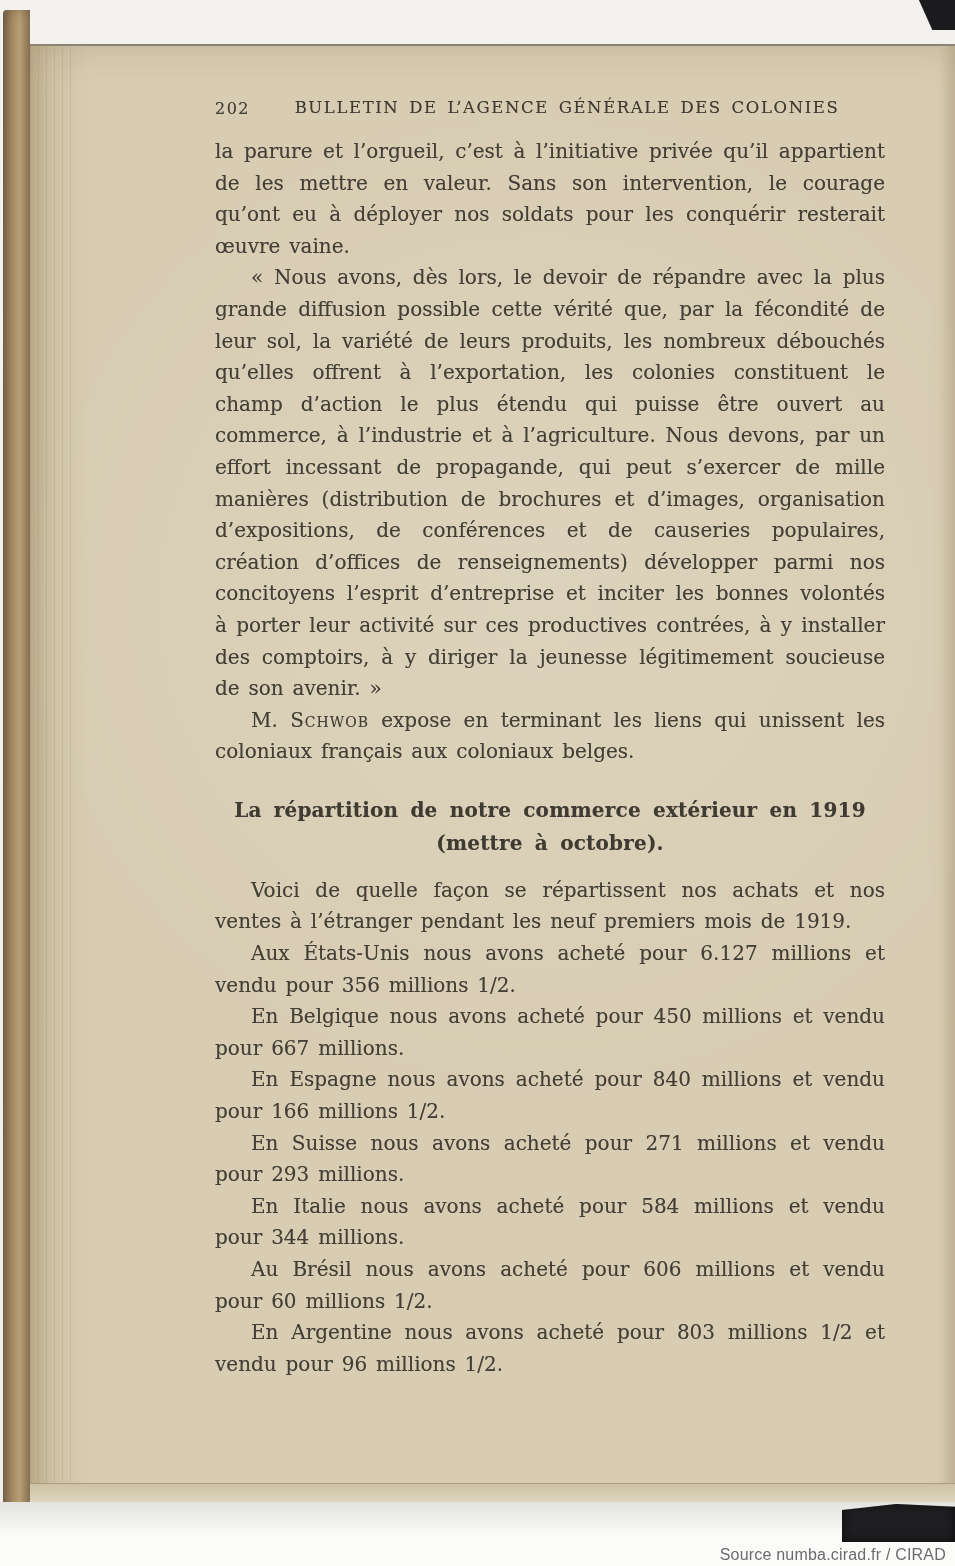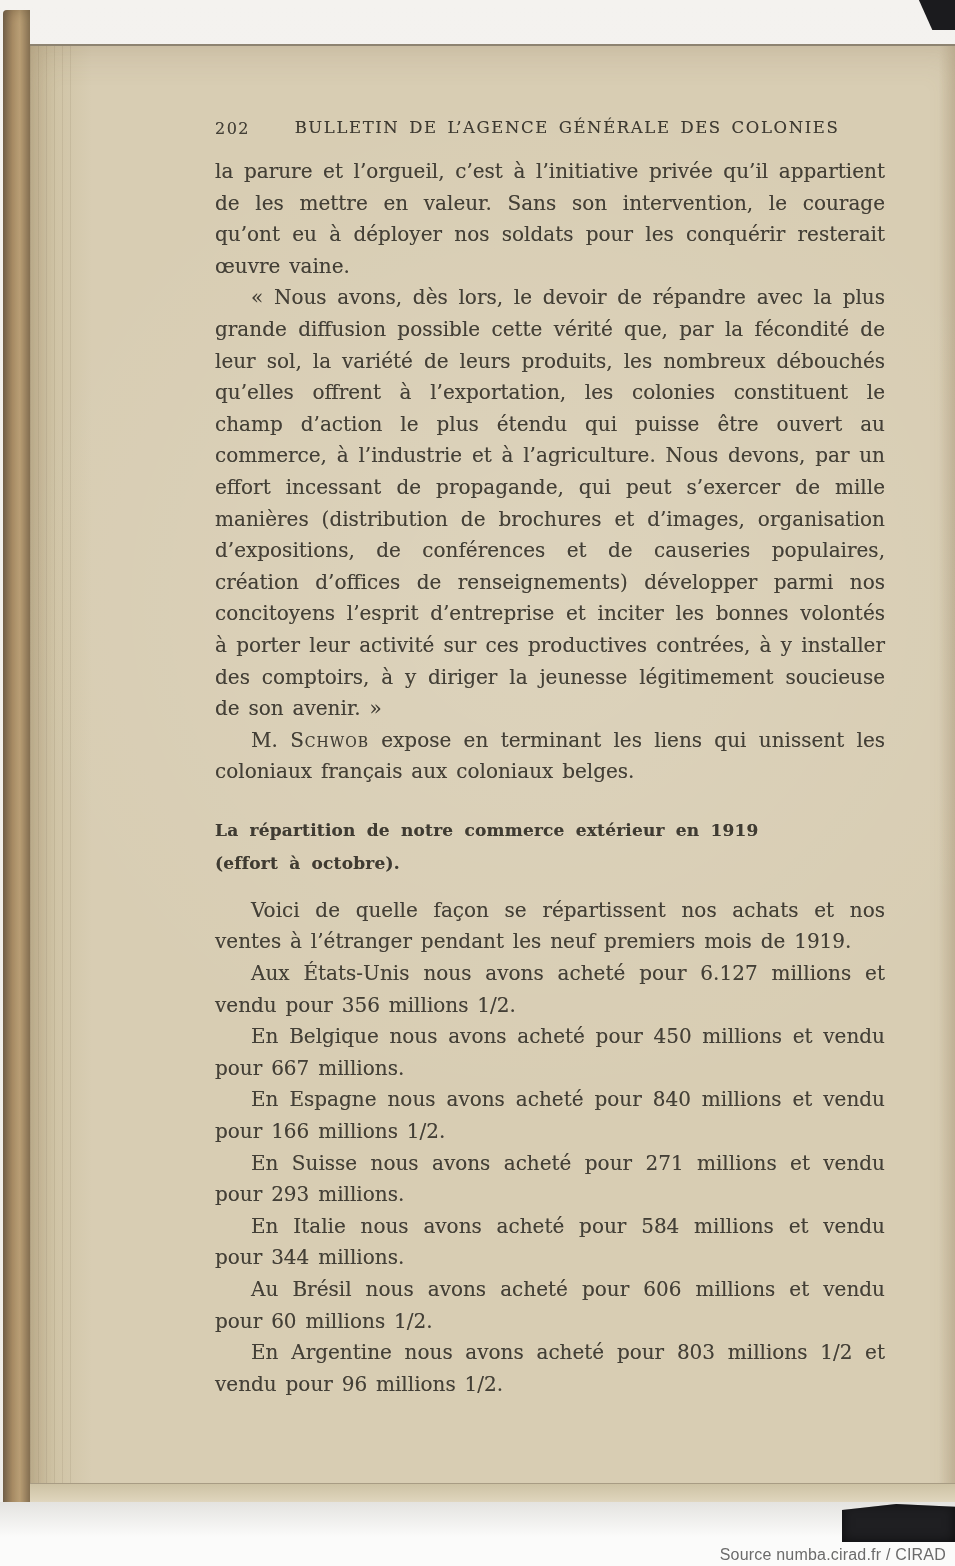--- a/index.html
+++ b/index.html
@@ -55,27 +55,27 @@
   
   .content{
     position:absolute;left:185px;top:46px;width:670px;
     color:#433f36;font-size:20px;line-height:31.6px;
     text-shadow:0 0 .5px rgba(67,63,54,.45);
   }
   .header-row{position:relative;height:28px;margin-bottom:16px;}
   .page-number{position:absolute;left:0;top:1px;font-size:16px;letter-spacing:1.5px;}
   .running-title{
     text-align:center;font-size:16.5px;letter-spacing:1.6px;word-spacing:3px;
-    padding-left:34px;color:#3e3a31;white-space:nowrap;margin-top:20px;
+    padding-left:34px;color:#3e3a31;white-space:nowrap;
   }
   .content p{margin:0;text-align:justify;word-spacing:2.5px;}
   .content p.indent{text-indent:36px;}
   .smallcaps{font-variant:small-caps;letter-spacing:1px;}
   .section-heading{
-    font-weight:bold;font-size:17px;line-height:33px;
+    text-align:center;font-weight:bold;font-size:20px;line-height:33px;
     margin:26px 0 15px;letter-spacing:.2px;word-spacing:5px;color:#3f3b32;
   }
 </style>
 </head>
 <body>
 
 <div class="binding"></div>
 
 <div class="page">
   <div class="page-left-edges"></div>
@@ -87,21 +87,21 @@
       <div class="running-title">BULLETIN DE L’AGENCE GÉNÉRALE DES COLONIES</div>
     </div>
 
     <p>la parure et l’orgueil, c’est à l’initiative privée qu’il appartient de les mettre en valeur. Sans son intervention, le courage qu’ont eu à déployer nos soldats pour les conquérir resterait œuvre vaine.</p>
     <p class="indent">« Nous avons, dès lors, le devoir de répandre avec la plus grande diffusion possible cette vérité que, par la fécondité de leur sol, la variété de leurs produits, les nombreux débouchés qu’elles offrent à l’exportation, les colonies constituent le champ d’action le plus étendu qui puisse être ouvert au commerce, à l’industrie et à l’agriculture. Nous devons, par un effort incessant de propagande, qui peut s’exercer de mille manières (distribution de brochures et d’images, organisation d’expositions, de conférences et de causeries populaires, création d’offices de renseignements) développer parmi nos concitoyens l’esprit d’entreprise et inciter les bonnes volontés à porter leur activité sur ces productives contrées, à y installer des comptoirs, à y diriger la jeunesse légitimement soucieuse de son avenir. »</p>
 
     <p class="indent"><span>M. </span><span class="smallcaps">Schwob</span><span> expose en terminant les liens qui unissent les coloniaux français aux coloniaux belges.</span></p>
 
     <div class="section-heading">
       <div>La répartition de notre commerce extérieur en 1919</div>
-      <div>(effort à octobre).</div>
+      <div>(mettre à octobre).</div>
     </div>
 
     <p class="indent">Voici de quelle façon se répartissent nos achats et nos ventes à l’étranger pendant les neuf premiers mois de 1919.</p>
     <p class="indent">Aux États-Unis nous avons acheté pour 6.127 millions et vendu pour 356 millions 1/2.</p>
     <p class="indent">En Belgique nous avons acheté pour 450 millions et vendu pour 667 millions.</p>
     <p class="indent">En Espagne nous avons acheté pour 840 millions et vendu pour 166 millions 1/2.</p>
     <p class="indent">En Suisse nous avons acheté pour 271 millions et vendu pour 293 millions.</p>
     <p class="indent">En Italie nous avons acheté pour 584 millions et vendu pour 344 millions.</p>
     <p class="indent">Au Brésil nous avons acheté pour 606 millions et vendu pour 60 millions 1/2.</p>
     <p class="indent">En Argentine nous avons acheté pour 803 millions 1/2 et vendu pour 96 millions 1/2.</p>

